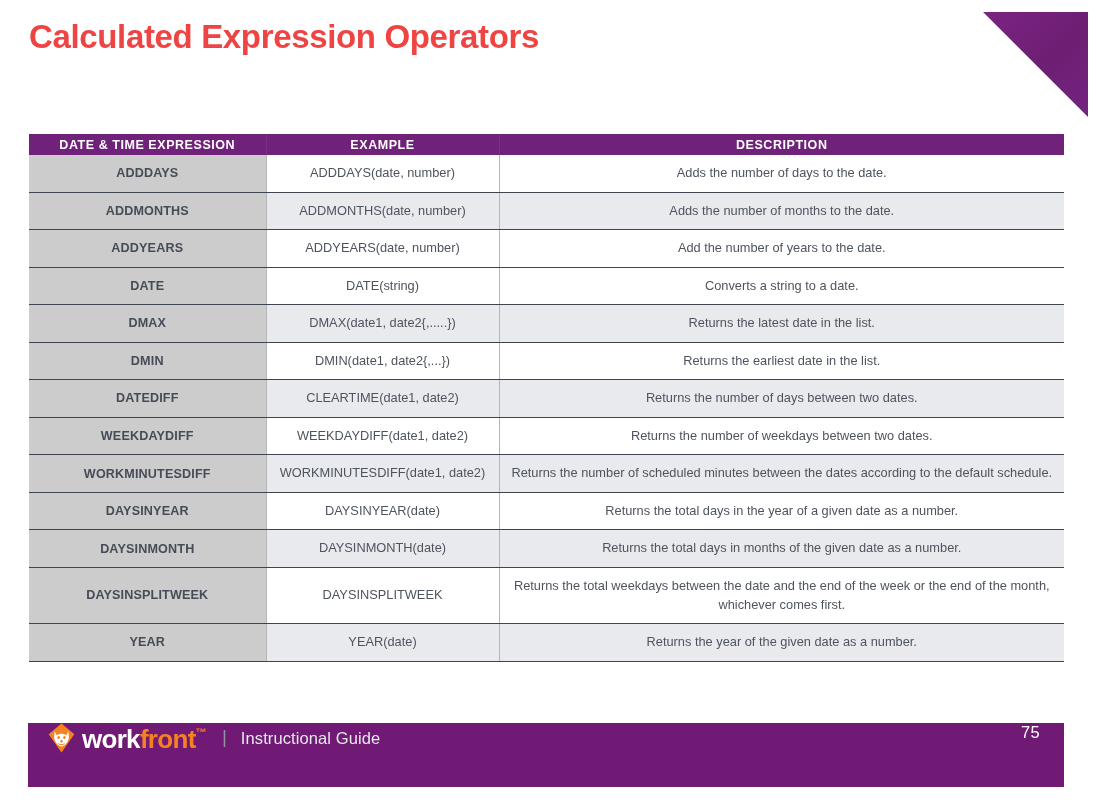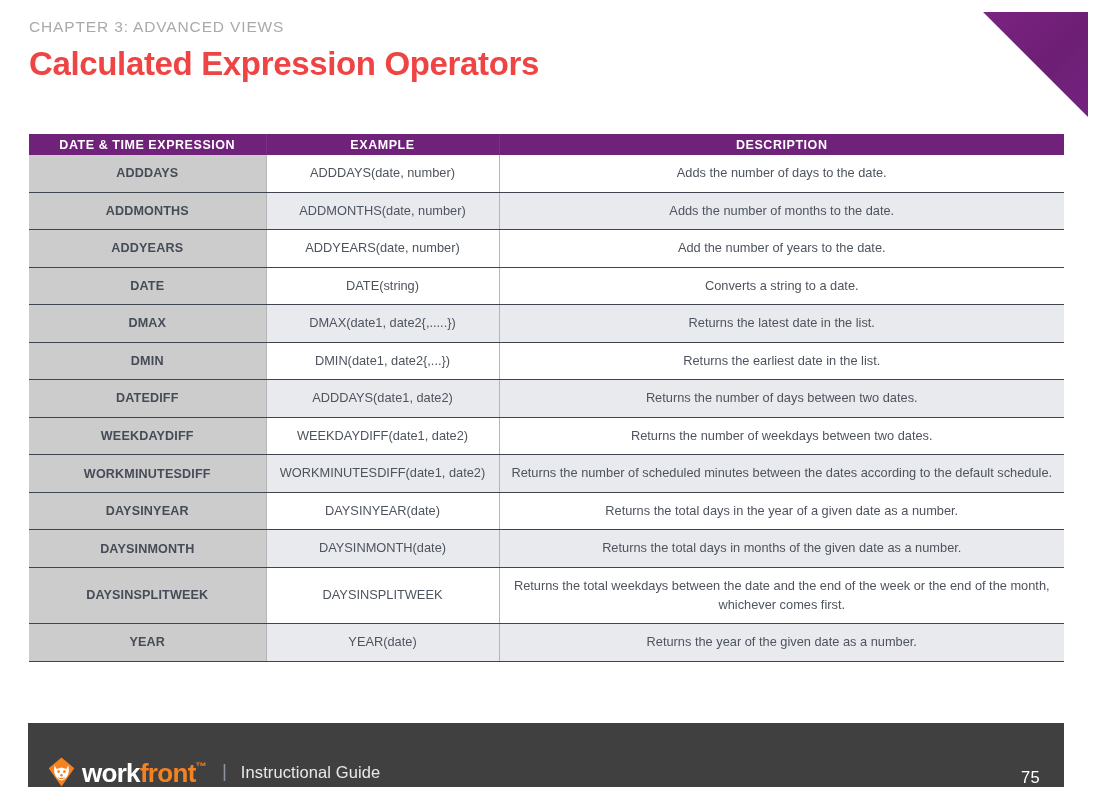--- a/index.html
+++ b/index.html
@@ -117,23 +117,23 @@
   table.op-table tbody tr td { border-bottom: 1px solid #3f454f; }
   table.op-table tbody tr:first-child td { border-top: none; }
 
   
   .footer-bar {
     position: absolute;
     left: 28px;
     top: 723px;
     width: 1036px;
     height: 64px;
-    background: #404040;
+    background: #701a75;
     display: flex;
-    align-items: flex-end;
+    align-items: flex-start;
   }
   .brand-lockup {
     display: flex;
     align-items: center;
     margin-left: 20px;
   }
   .lion-badge {
     width: 27px;
     height: 30px;
     position: relative;
@@ -181,21 +181,20 @@
     font-weight: normal;
     letter-spacing: 0.3px;
   }
 </style>
 </head>
 <body>
 
 <div class="corner-triangle"></div>
 
 <div class="page-header">
-  <div class="chapter-eyebrow">CHAPTER 3: ADVANCED VIEWS</div>
   <h1 class="page-title">Calculated Expression Operators</h1>
 </div>
 
 <div class="table-wrap">
   <table class="op-table">
     <colgroup>
       <col class="c1">
         <col class="c2">
         <col class="c3">
     </colgroup>
@@ -232,21 +231,21 @@
           <td class="col-example">DMAX(date1, date2{,.....})</td>
           <td class="col-desc">Returns the latest date in the list.</td>
         </tr>
         <tr class="row-odd">
           <td class="col-name">DMIN</td>
           <td class="col-example">DMIN(date1, date2{,...})</td>
           <td class="col-desc">Returns the earliest date in the list.</td>
         </tr>
         <tr class="row-even">
           <td class="col-name">DATEDIFF</td>
-          <td class="col-example">ADDDAYS(date1, date2)</td>
+          <td class="col-example">CLEARTIME(date1, date2)</td>
           <td class="col-desc">Returns the number of days between two dates.</td>
         </tr>
         <tr class="row-odd">
           <td class="col-name">WEEKDAYDIFF</td>
           <td class="col-example">WEEKDAYDIFF(date1, date2)</td>
           <td class="col-desc">Returns the number of weekdays between two dates.</td>
         </tr>
         <tr class="row-even">
           <td class="col-name">WORKMINUTESDIFF</td>
           <td class="col-example">WORKMINUTESDIFF(date1, date2)</td>

